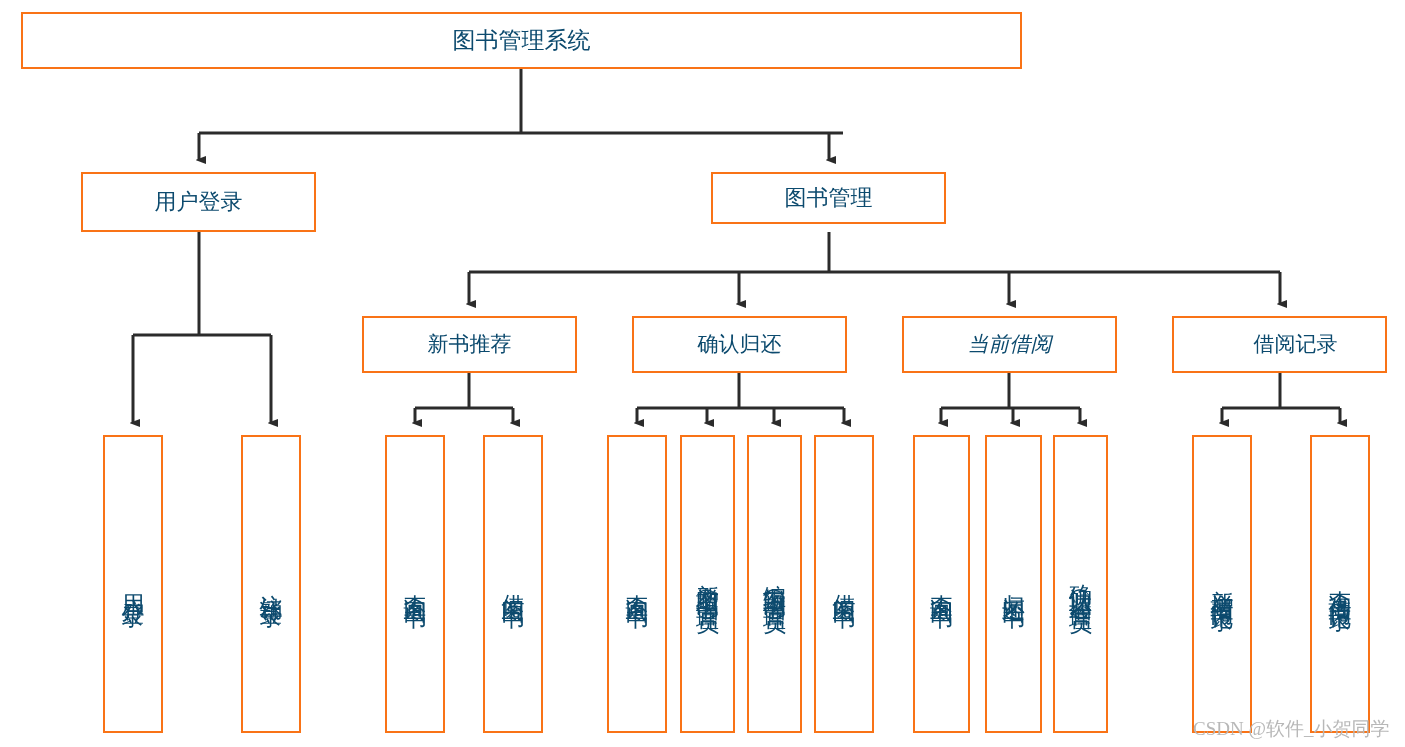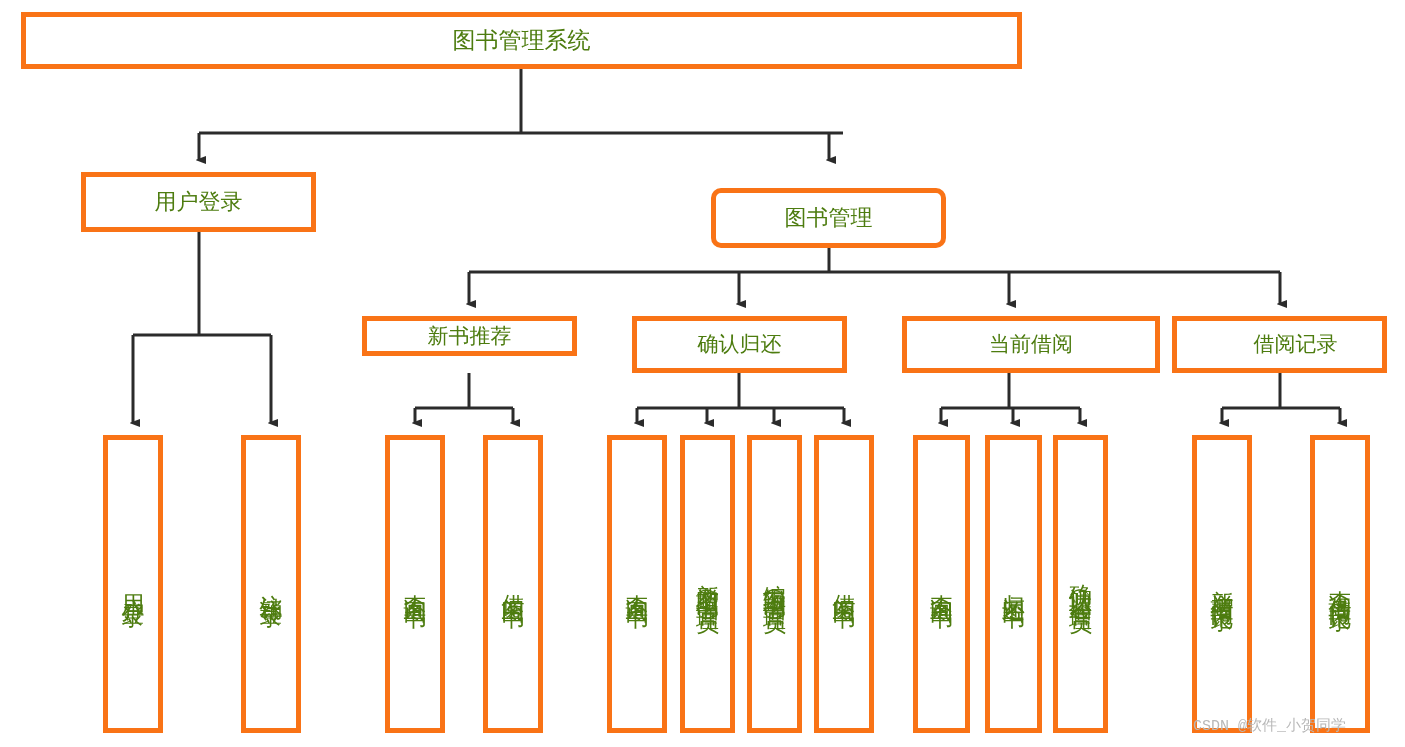--- a/index.html
+++ b/index.html
@@ -21,26 +21,26 @@
     position: absolute;
     left: 0;
     top: 0;
     width: 1405px;
     height: 747px;
     pointer-events: none;
   }
   .node {
     position: absolute;
     box-sizing: border-box;
-    border: 5px solid #f97316;
+    border: 2px solid #f97316;
     background: #ffffff;
     display: flex;
     align-items: center;
     justify-content: center;
-    color: #4d7c0f;
+    color: #0c4a6e;
     z-index: 2;
   }
   .node .label {
     display: block;
     line-height: 1.18;
     text-align: center;
     white-space: nowrap;
   }
   .node.root .label { font-size: 23px; }
   .node.level1 .label { font-size: 22px; }
@@ -53,24 +53,24 @@
     writing-mode: vertical-rl;
     text-orientation: upright;
     font-size: 23px;
     letter-spacing: 4px;
     line-height: 1;
     white-space: nowrap;
   }
   .watermark {
     position: absolute;
     color: #b8b8b8;
-    font-size: 15px;
+    font-size: 19px;
     white-space: nowrap;
     z-index: 3;
-    font-family: Liberation Mono, monospace;
+    font-family: Liberation Serif, serif;
   }
 </style>
 </head>
 <body>
 
 <div id="canvas">
 
   <svg class="connectors" viewBox="0 0 1405 747" xmlns="http://www.w3.org/2000/svg">
     <defs>
       <marker id="arrow" markerWidth="10" markerHeight="10" refX="4" refY="7" orient="auto" markerUnits="userSpaceOnUse">
@@ -121,31 +121,31 @@
     </g>
   </svg>
 
   <div class="node root" id="root-node" style="left: 21px; top: 12px; width: 1001px; height: 57px;">
     <span class="label">图书管理系统</span>
   </div>
 
   <div class="node level1" id="lvl1-0" style="left: 81px; top: 172px; width: 235px; height: 60px;">
     <span class="label">用户登录</span>
   </div>
-  <div class="node level1" id="lvl1-1" style="left: 711px; top: 188px; width: 235px; height: 60px; border-radius: 10px;">
+  <div class="node level1" id="lvl1-1" style="left: 711px; top: 172px; width: 235px; height: 52px;">
     <span class="label">图书管理</span>
   </div>
 
-  <div class="node level2" id="lvl2-0" style="left: 362px; top: 316px; width: 215px; height: 40px;">
+  <div class="node level2" id="lvl2-0" style="left: 362px; top: 316px; width: 215px; height: 57px;">
     <span class="label">新书推荐</span>
   </div>
   <div class="node level2" id="lvl2-1" style="left: 632px; top: 316px; width: 215px; height: 57px;">
     <span class="label">确认归还</span>
   </div>
-  <div class="node level2" id="lvl2-2" style="left: 902px; top: 316px; width: 258px; height: 57px;">
+  <div class="node level2" id="lvl2-2" style="left: 902px; top: 316px; width: 215px; height: 57px; font-style: italic;">
     <span class="label">当前借阅</span>
   </div>
   <div class="node level2" id="lvl2-3" style="left: 1172px; top: 316px; width: 215px; height: 57px; padding-left: 32px;">
     <span class="label">借阅记录</span>
   </div>
 
   <div class="node leaf" id="leaf-0" style="left: 103px; top: 435px; width: 60px; height: 298px;">
     <span class="label">用户登录</span>
   </div>
   <div class="node leaf" id="leaf-1" style="left: 241px; top: 435px; width: 60px; height: 298px;">

